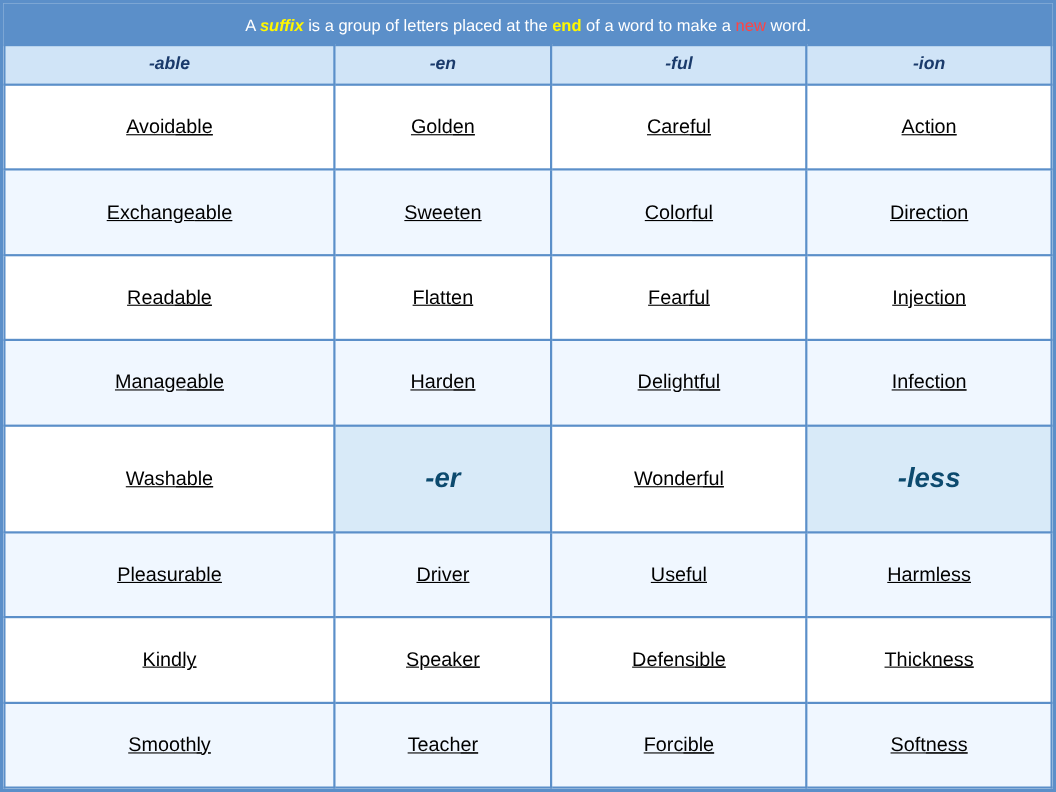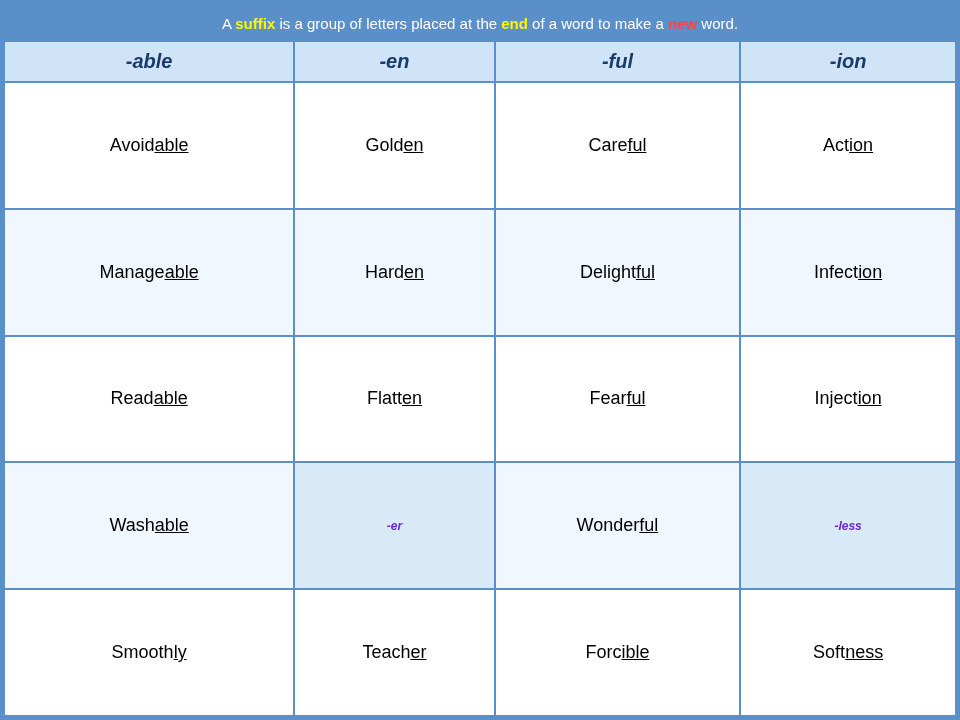--- a/index.html
+++ b/index.html
@@ -31,29 +31,30 @@
       color: #fff700;
       text-shadow: 1px 1px 2px #333;
     }
     .header-subtitle {
       font-size: 15px;
       color: #fff;
       margin-top: 2px;
     }
     .header-subtitle b {
       color: #fff700;
+      font-style: italic;
     }
     .header-subtitle .end-word {
       color: #fff700;
       font-weight: bold;
       margin-top: 30px;
     }
     .header-subtitle .new-word {
       color: #ff4444;
-      font-weight: bold;
+      font-weight: normal;
     }
     .branding {
       position: absolute;
       right: 16px;
       top: 50%;
       transform: translateY(-50%);
       color: #fff;
       font-weight: bold;
       font-size: 15px;
       text-align: right;
@@ -68,42 +69,43 @@
       border-collapse: collapse;
     }
     th, td {
       border: 2px solid #5b8fc9;
       text-align: center;
       padding: 4px 6px;
       font-size: 18px;
     }
     thead th {
       background: #d0e4f7;
-      font-size: 20px;
+      font-size: 16px;
       font-weight: bold;
       color: #1a3a6b;
       font-style: italic;
       padding: 8px 6px;
     }
     tbody tr:nth-child(odd) {
       background: #ffffff;
     }
     tbody tr:nth-child(even) {
       background: #f0f7ff;
     }
     .suffix-inline {
       background: #d8eaf8 !important;
       font-weight: bold;
       font-style: italic;
-      color: #6d28d9;
-      font-size: 12px;
+      color: #0c4a6e;
+      font-size: 25px;
     }
     .word-cell {
       font-size: 18px;
       font-weight: 500;
+      text-decoration: underline;
     }
     .suffix-underline {
       text-decoration: underline;
       text-decoration-color: #000;
     }
   </style>
 </head>
 <body>
 
 <div class="outer">
@@ -125,36 +127,54 @@
         </tr>
       </thead>
       <tbody id="table-body">
       <tr>
             <td class="word-cell">Avoid<span class="suffix-underline">able</span></td>
             <td class="word-cell">Gold<span class="suffix-underline">en</span></td>
             <td class="word-cell">Care<span class="suffix-underline">ful</span></td>
             <td class="word-cell">Act<span class="suffix-underline">ion</span></td>
           </tr>
           <tr>
-            <td class="word-cell">Manage<span class="suffix-underline">able</span></td>
-            <td class="word-cell">Hard<span class="suffix-underline">en</span></td>
-            <td class="word-cell">Delight<span class="suffix-underline">ful</span></td>
-            <td class="word-cell">Infect<span class="suffix-underline">ion</span></td>
+            <td class="word-cell">Exchange<span class="suffix-underline">able</span></td>
+            <td class="word-cell">Sweet<span class="suffix-underline">en</span></td>
+            <td class="word-cell">Color<span class="suffix-underline">ful</span></td>
+            <td class="word-cell">Direct<span class="suffix-underline">ion</span></td>
           </tr>
           <tr>
             <td class="word-cell">Read<span class="suffix-underline">able</span></td>
             <td class="word-cell">Flatt<span class="suffix-underline">en</span></td>
             <td class="word-cell">Fear<span class="suffix-underline">ful</span></td>
             <td class="word-cell">Inject<span class="suffix-underline">ion</span></td>
           </tr>
           <tr>
+            <td class="word-cell">Manage<span class="suffix-underline">able</span></td>
+            <td class="word-cell">Hard<span class="suffix-underline">en</span></td>
+            <td class="word-cell">Delight<span class="suffix-underline">ful</span></td>
+            <td class="word-cell">Infect<span class="suffix-underline">ion</span></td>
+          </tr>
+          <tr>
             <td class="word-cell">Wash<span class="suffix-underline">able</span></td>
             <td class="suffix-inline"><i><b>-er</b></i></td>
             <td class="word-cell">Wonder<span class="suffix-underline">ful</span></td>
             <td class="suffix-inline"><i><b>-less</b></i></td>
+          </tr>
+          <tr>
+            <td class="word-cell">Pleasur<span class="suffix-underline">able</span></td>
+            <td class="word-cell">Driv<span class="suffix-underline">er</span></td>
+            <td class="word-cell">Use<span class="suffix-underline">ful</span></td>
+            <td class="word-cell">Harm<span class="suffix-underline">less</span></td>
+          </tr>
+          <tr>
+            <td class="word-cell">Kind<span class="suffix-underline">ly</span></td>
+            <td class="word-cell">Speak<span class="suffix-underline">er</span></td>
+            <td class="word-cell">Defens<span class="suffix-underline">ible</span></td>
+            <td class="word-cell">Thick<span class="suffix-underline">ness</span></td>
           </tr>
           <tr>
             <td class="word-cell">Smooth<span class="suffix-underline">ly</span></td>
             <td class="word-cell">Teach<span class="suffix-underline">er</span></td>
             <td class="word-cell">Forc<span class="suffix-underline">ible</span></td>
             <td class="word-cell">Soft<span class="suffix-underline">ness</span></td>
           </tr>
         </tbody>
     </table>
   </div>

